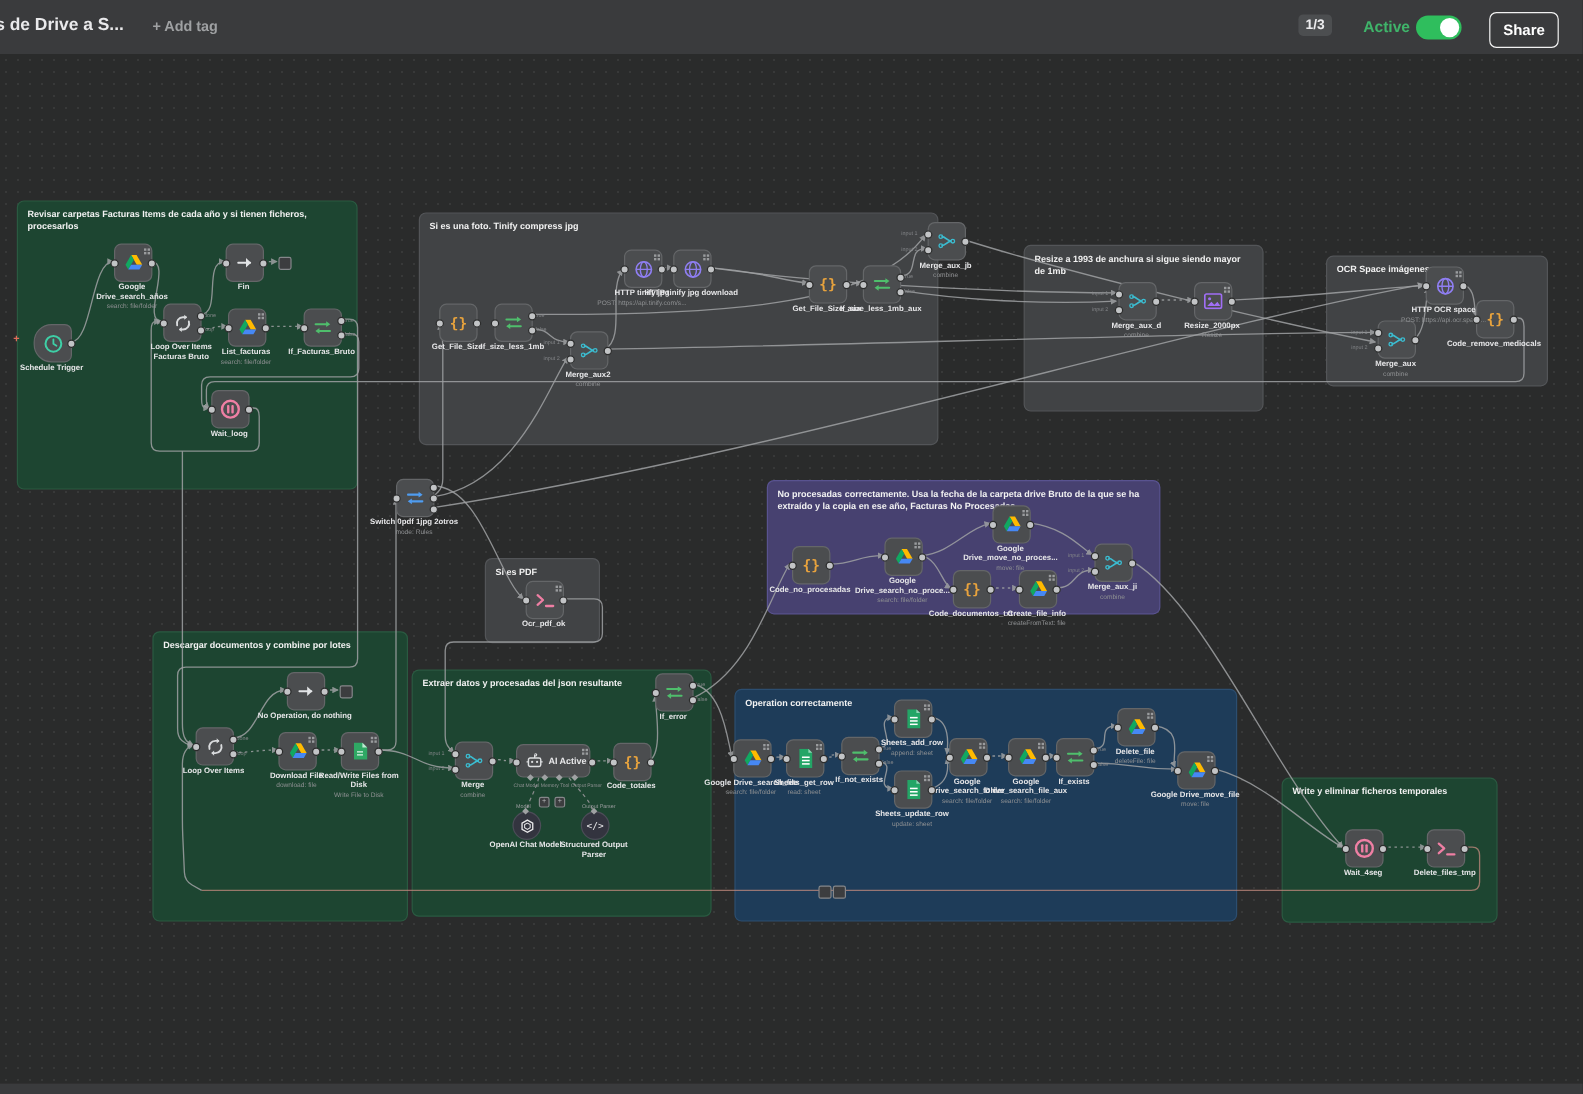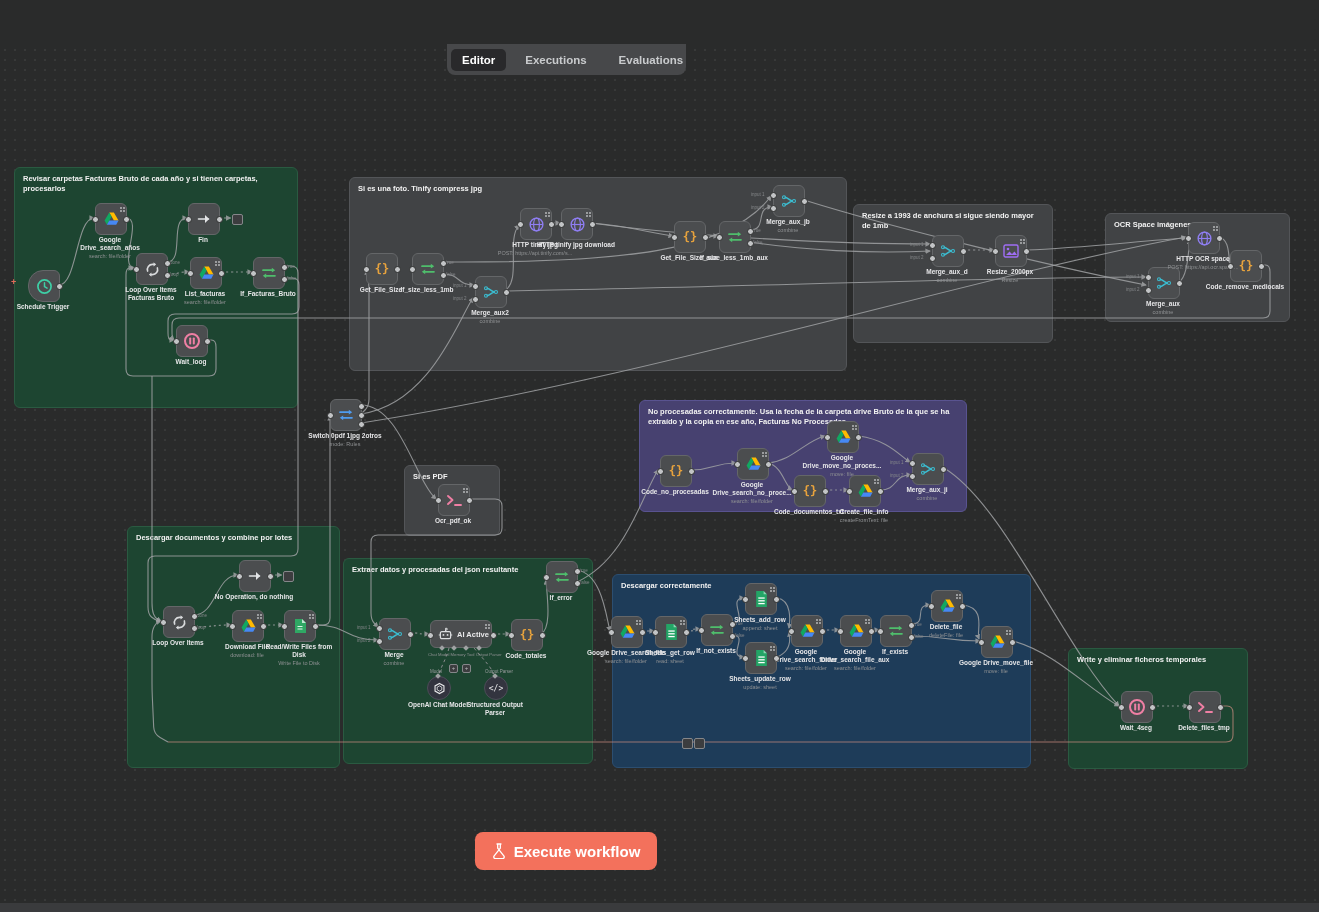--- a/index.html
+++ b/index.html
@@ -44,30 +44,35 @@
   .subports{position:absolute;font-size:4.2px;color:#8f9193;white-space:nowrap;z-index:4;}
   #exec-btn{position:absolute;left:475px;top:832px;width:182px;height:38px;background:#f3715c;border-radius:8px;z-index:20;
     display:flex;align-items:center;justify-content:center;gap:8px;color:#fff;font-size:15px;font-weight:700;}
   #plus-hint{position:absolute;left:11px;top:277px;color:#e06c5a;font-size:9px;font-weight:700;z-index:4;}
 </style>
 </head>
 <body>
 
 <div id="stage">
   <div id="canvas"></div>
-  <div id="tabs">
-      <div class="tab active">Editor</div>
-      <div class="tab" style="margin-left: 8px;">Executions</div>
-      <div class="tab" style="margin-left: 10px;">Evaluations</div>
-    </div>
+  <div id="topbar">
+    <div id="wf-title">s de Drive a S...</div>
+    <div id="add-tag">+ Add tag</div>
+    <div id="pager">1/3</div>
+    <div id="active-label">Active</div>
+    <div id="toggle">
+        <div class="knob"></div>
+      </div>
+    <div id="share-btn">Share</div>
+  </div>
   <div id="groups-layer">
       <div class="grp green" style="left: 14px; top: 167px; width: 284px; height: 241px;">
-        <div class="gtitle">Revisar carpetas Facturas Bruto de cada año y si tienen carpetas, procesarlos</div>
-      </div>
-      <div class="grp gray" style="left: 349px; top: 177px; width: 498px; height: 194px;">
+        <div class="gtitle">Revisar carpetas Facturas Items de cada año y si tienen ficheros, procesarlos</div>
+      </div>
+      <div class="grp gray" style="left: 349px; top: 177px; width: 433px; height: 194px;">
         <div class="gtitle">Si es una foto. Tinify compress jpg</div>
       </div>
       <div class="grp gray" style="left: 853px; top: 204px; width: 200px; height: 139px;">
         <div class="gtitle">Resize a 1993 de anchura si sigue siendo mayor de 1mb</div>
       </div>
       <div class="grp gray" style="left: 1105px; top: 213px; width: 185px; height: 109px;">
         <div class="gtitle">OCR Space imágenes</div>
       </div>
       <div class="grp purple" style="left: 639px; top: 400px; width: 328px; height: 112px;">
         <div class="gtitle">No procesadas correctamente. Usa la fecha de la carpeta drive Bruto de la que se ha extraído y la copia en ese año, Facturas No Procesadas</div>
@@ -75,21 +80,21 @@
       <div class="grp gray" style="left: 404px; top: 465px; width: 96px; height: 71px;">
         <div class="gtitle">Si es PDF</div>
       </div>
       <div class="grp green" style="left: 127px; top: 526px; width: 213px; height: 242px;">
         <div class="gtitle">Descargar documentos y combine por lotes</div>
       </div>
       <div class="grp green" style="left: 343px; top: 558px; width: 250px; height: 206px;">
         <div class="gtitle">Extraer datos y procesadas del json resultante</div>
       </div>
       <div class="grp blue" style="left: 612px; top: 574px; width: 419px; height: 194px;">
-        <div class="gtitle">Descargar correctamente</div>
+        <div class="gtitle">Operation correctamente</div>
       </div>
       <div class="grp green" style="left: 1068px; top: 648px; width: 180px; height: 121px;">
         <div class="gtitle">Write y eliminar ficheros temporales</div>
       </div>
     </div>
   <svg id="edges">
     <defs>
       <marker id="arr" viewBox="0 0 6 6" refX="5" refY="3" markerWidth="5" markerHeight="5" orient="auto">
         <path d="M0 0L6 3L0 6z" fill="#9fa1a3"></path>
       </marker>
@@ -759,20 +764,14 @@
       <div class="pdiam" style="left: 477px; top: 646px;"></div>
       <div class="subports" style="left: 428px; top: 652px;">Chat Model   Memory        Tool   Output Parser</div>
       <div class="plus-sq" style="left: 449px; top: 664px;">+</div>
       <div class="plus-sq" style="left: 462px; top: 664px;">+</div>
       <div class="elbl" style="left: 430px; top: 669px;">Model</div>
       <div class="elbl" style="left: 485px; top: 669px;">Output Parser</div>
       <div class="node term" style="left: 681.5px; top: 737.5px;"></div>
       <div class="node term" style="left: 693.5px; top: 737.5px;"></div>
     </div>
   <div id="plus-hint">+</div>
-  <div id="exec-btn">
-    <svg width="14" height="16" viewBox="0 0 14 16">
-      <path d="M5 1h4M5.7 1v4.2L12 13.2a1.6 1.6 0 0 1-1.4 2.4H3.4A1.6 1.6 0 0 1 2 13.2L8.3 5.2V1" fill="none" stroke="#fff" stroke-width="1.3" stroke-linecap="round" stroke-linejoin="round"></path>
-    </svg>
-    <span>Execute workflow</span>
-  </div>
   <div id="bottomstrip"></div>
 </div>
 
 </body></html>

